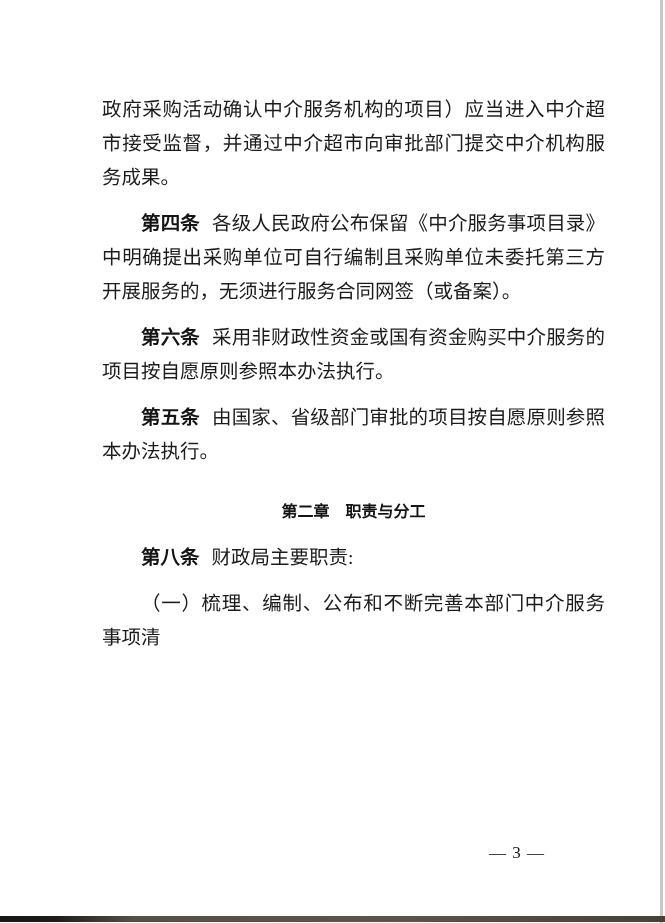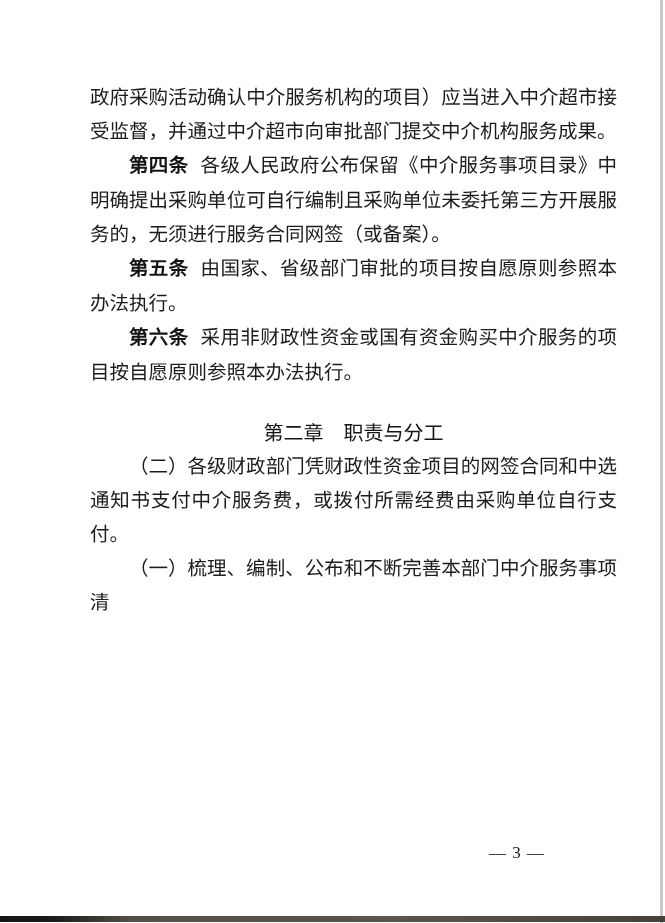--- a/index.html
+++ b/index.html
@@ -37,38 +37,38 @@
   .doc-body {
     position: absolute;
     top: 81px;
     left: 90px;
     width: 527px;
     font-size: 19.5px;
     line-height: 34px;
     text-align: justify;
   }
   .para {
-    margin: 0;
+    margin: 12px;
     text-indent: 2em;
   }
   .para.continued {
     text-indent: 0;
   }
   .article-label {
     font-weight: bold;
-    font-family: Liberation Mono, monospace;
+    font-family: Liberation Serif, serif;
     color: #141414;
     margin-right: 0.62em;
   }
   .chapter-heading {
     margin: 26px 0 0 0;
     text-indent: 0;
     text-align: center;
-    font-weight: normal;
-    font-size: 20px;
+    font-weight: bold;
+    font-size: 16px;
     font-family: "Liberation Sans", "DejaVu Sans", sans-serif;
     color: #141414;
   }
   .page-number {
     position: absolute;
     top: 843px;
     right: 120px;
     font-size: 17px;
     line-height: 20px;
     color: #1c1c1c;
@@ -77,24 +77,24 @@
   }
 </style>
 </head>
 <body>
 
 <div class="page">
 
   <div class="doc-body">
       <p class="para continued"><span>政府采购活动确认中介服务机构的项目）应当进入中介超市接受监督，并通过中介超市向审批部门提交中介机构服务成果。</span></p>
       <p class="para"><span class="article-label">第四条</span><span>各级人民政府公布保留《中介服务事项目录》中明确提出采购单位可自行编制且采购单位未委托第三方开展服务的，无须进行服务合同网签（或备案）。</span></p>
+      <p class="para"><span class="article-label">第六条</span><span>采用非财政性资金或国有资金购买中介服务的项目按自愿原则参照本办法执行。</span></p>
       <p class="para"><span class="article-label">第五条</span><span>由国家、省级部门审批的项目按自愿原则参照本办法执行。</span></p>
-      <p class="para"><span class="article-label">第六条</span><span>采用非财政性资金或国有资金购买中介服务的项目按自愿原则参照本办法执行。</span></p>
       <div class="chapter-heading">第二章　职责与分工</div>
-      <p class="para"><span>（二）各级财政部门凭财政性资金项目的网签合同和中选通知书支付中介服务费，或拨付所需经费由采购单位自行支付。</span></p>
+      <p class="para"><span class="article-label">第八条</span><span>财政局主要职责:</span></p>
       <p class="para"><span>（一）梳理、编制、公布和不断完善本部门中介服务事项清</span></p>
     </div>
 
   <div class="page-number">— 3 —</div>
 
   <div class="edge-right"></div>
   <div class="edge-bottom"></div>
 
 </div>
 

